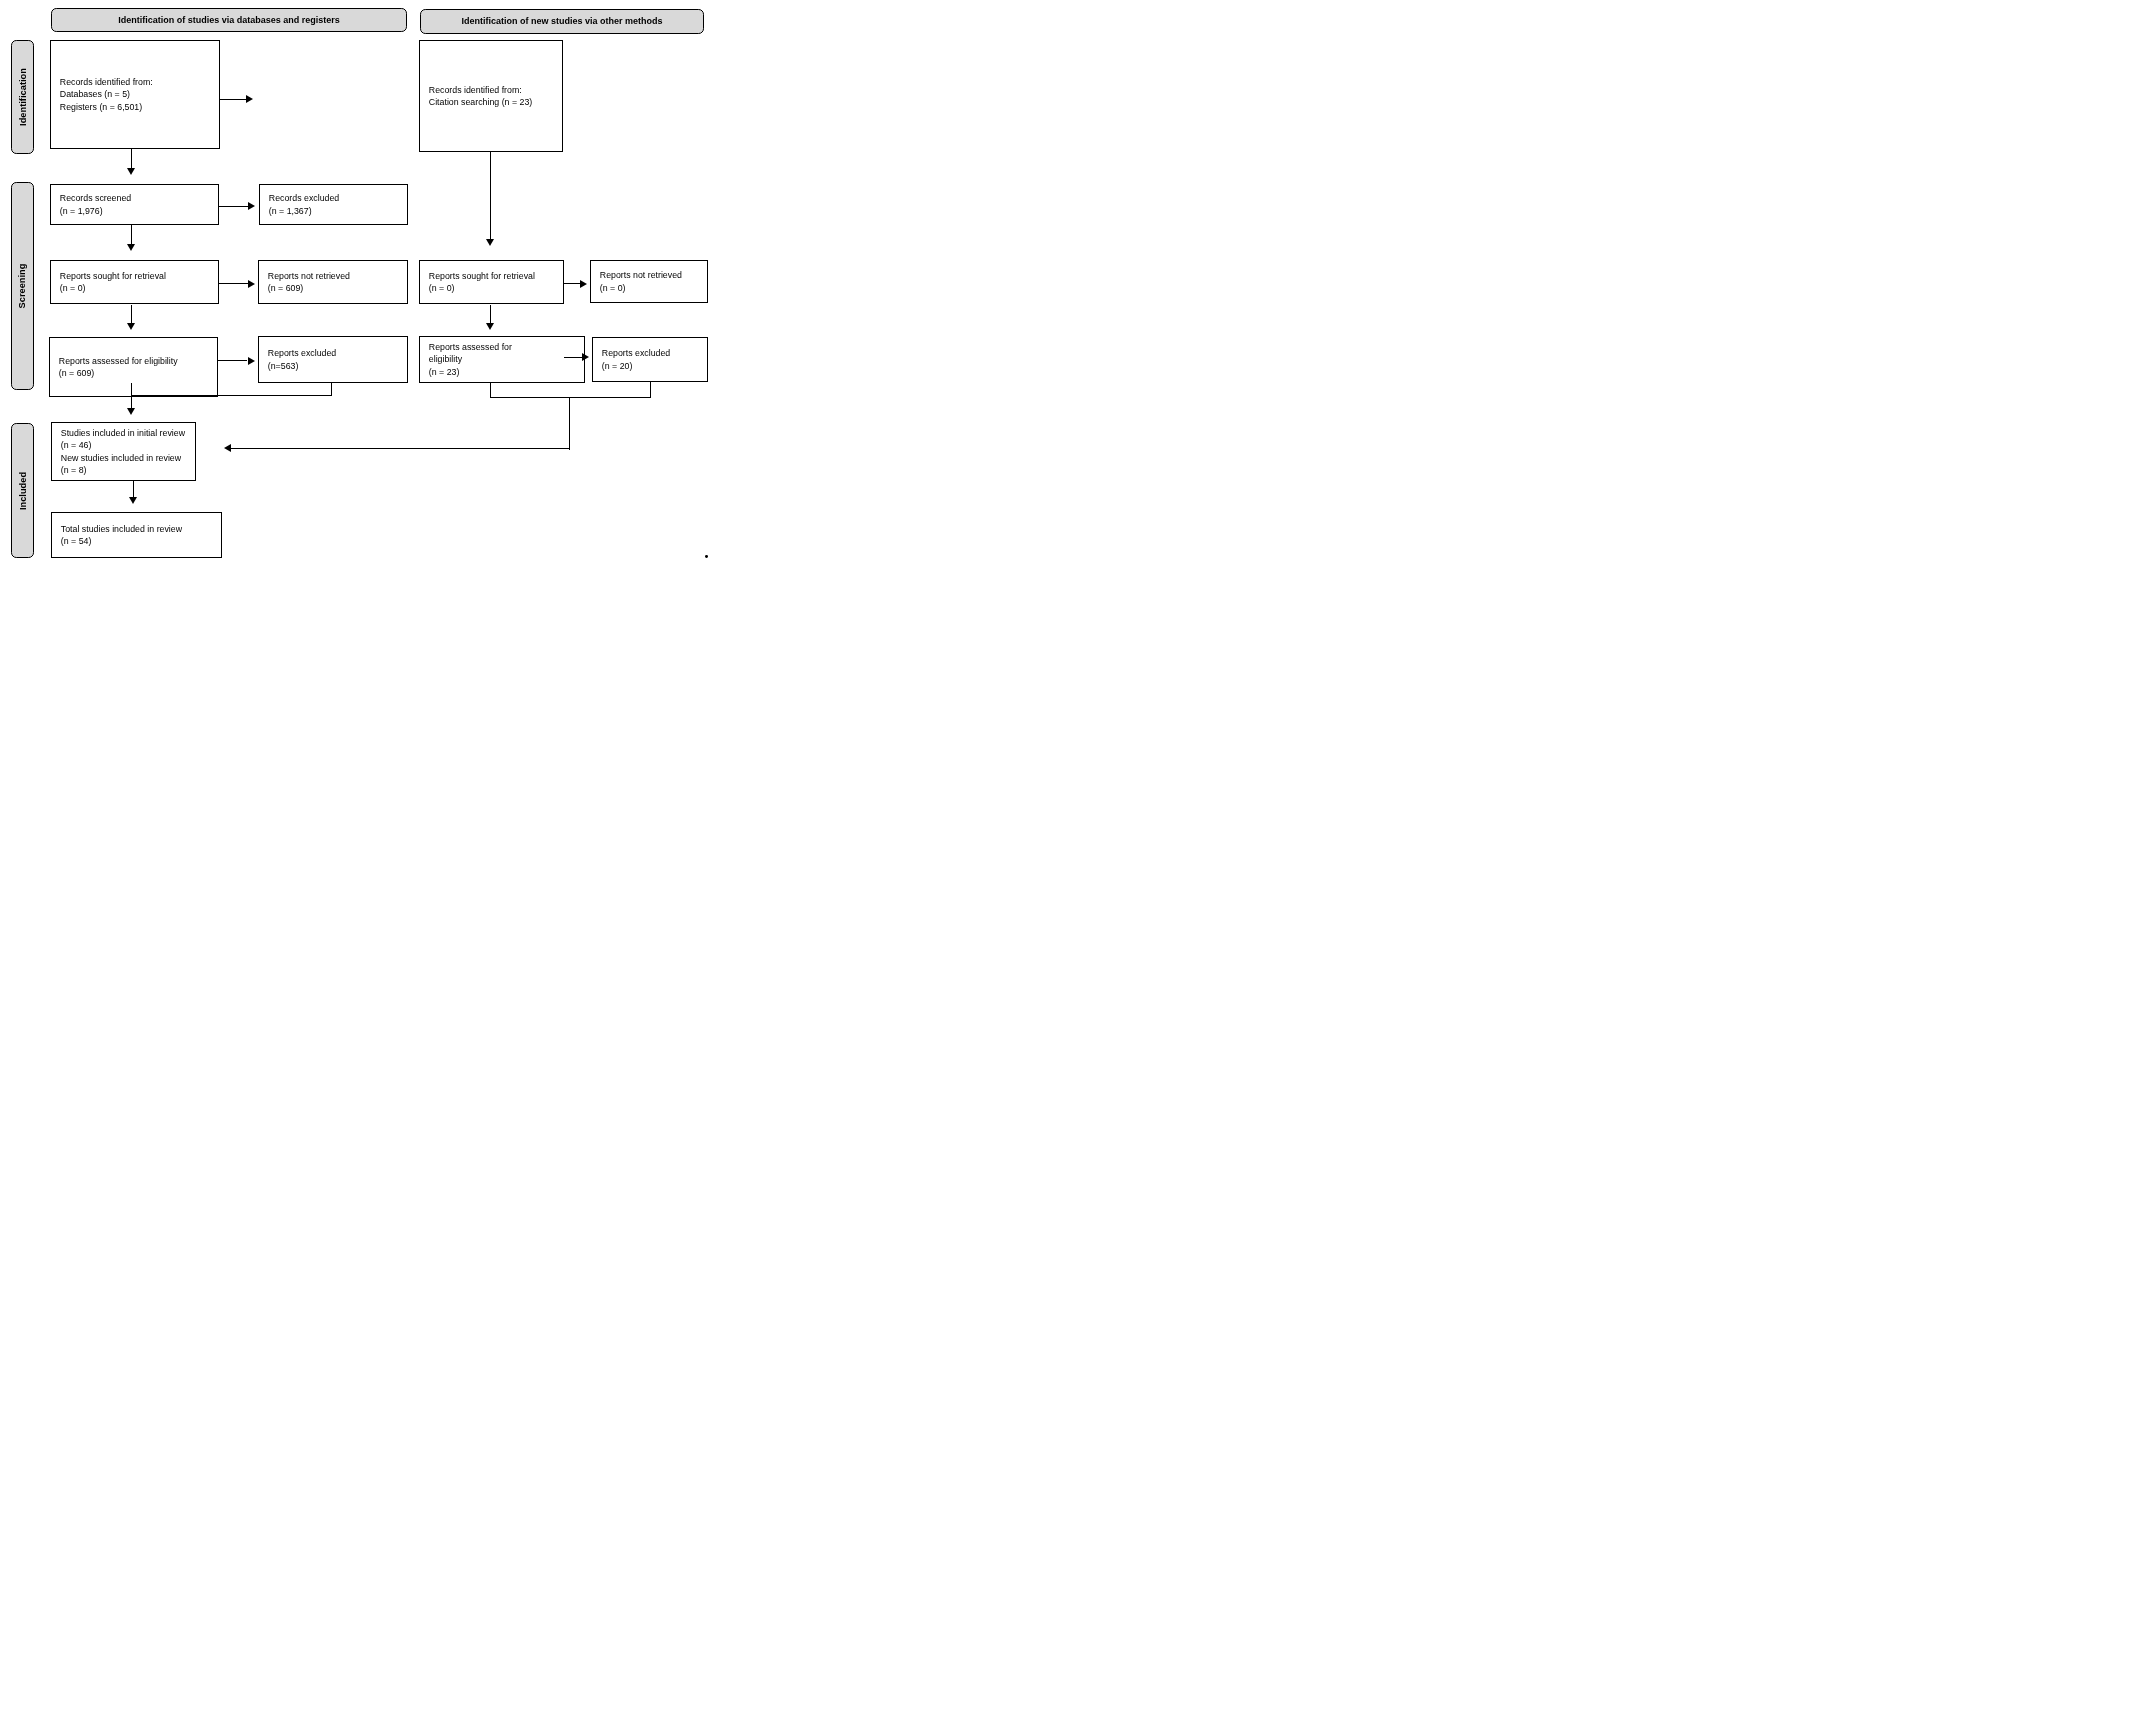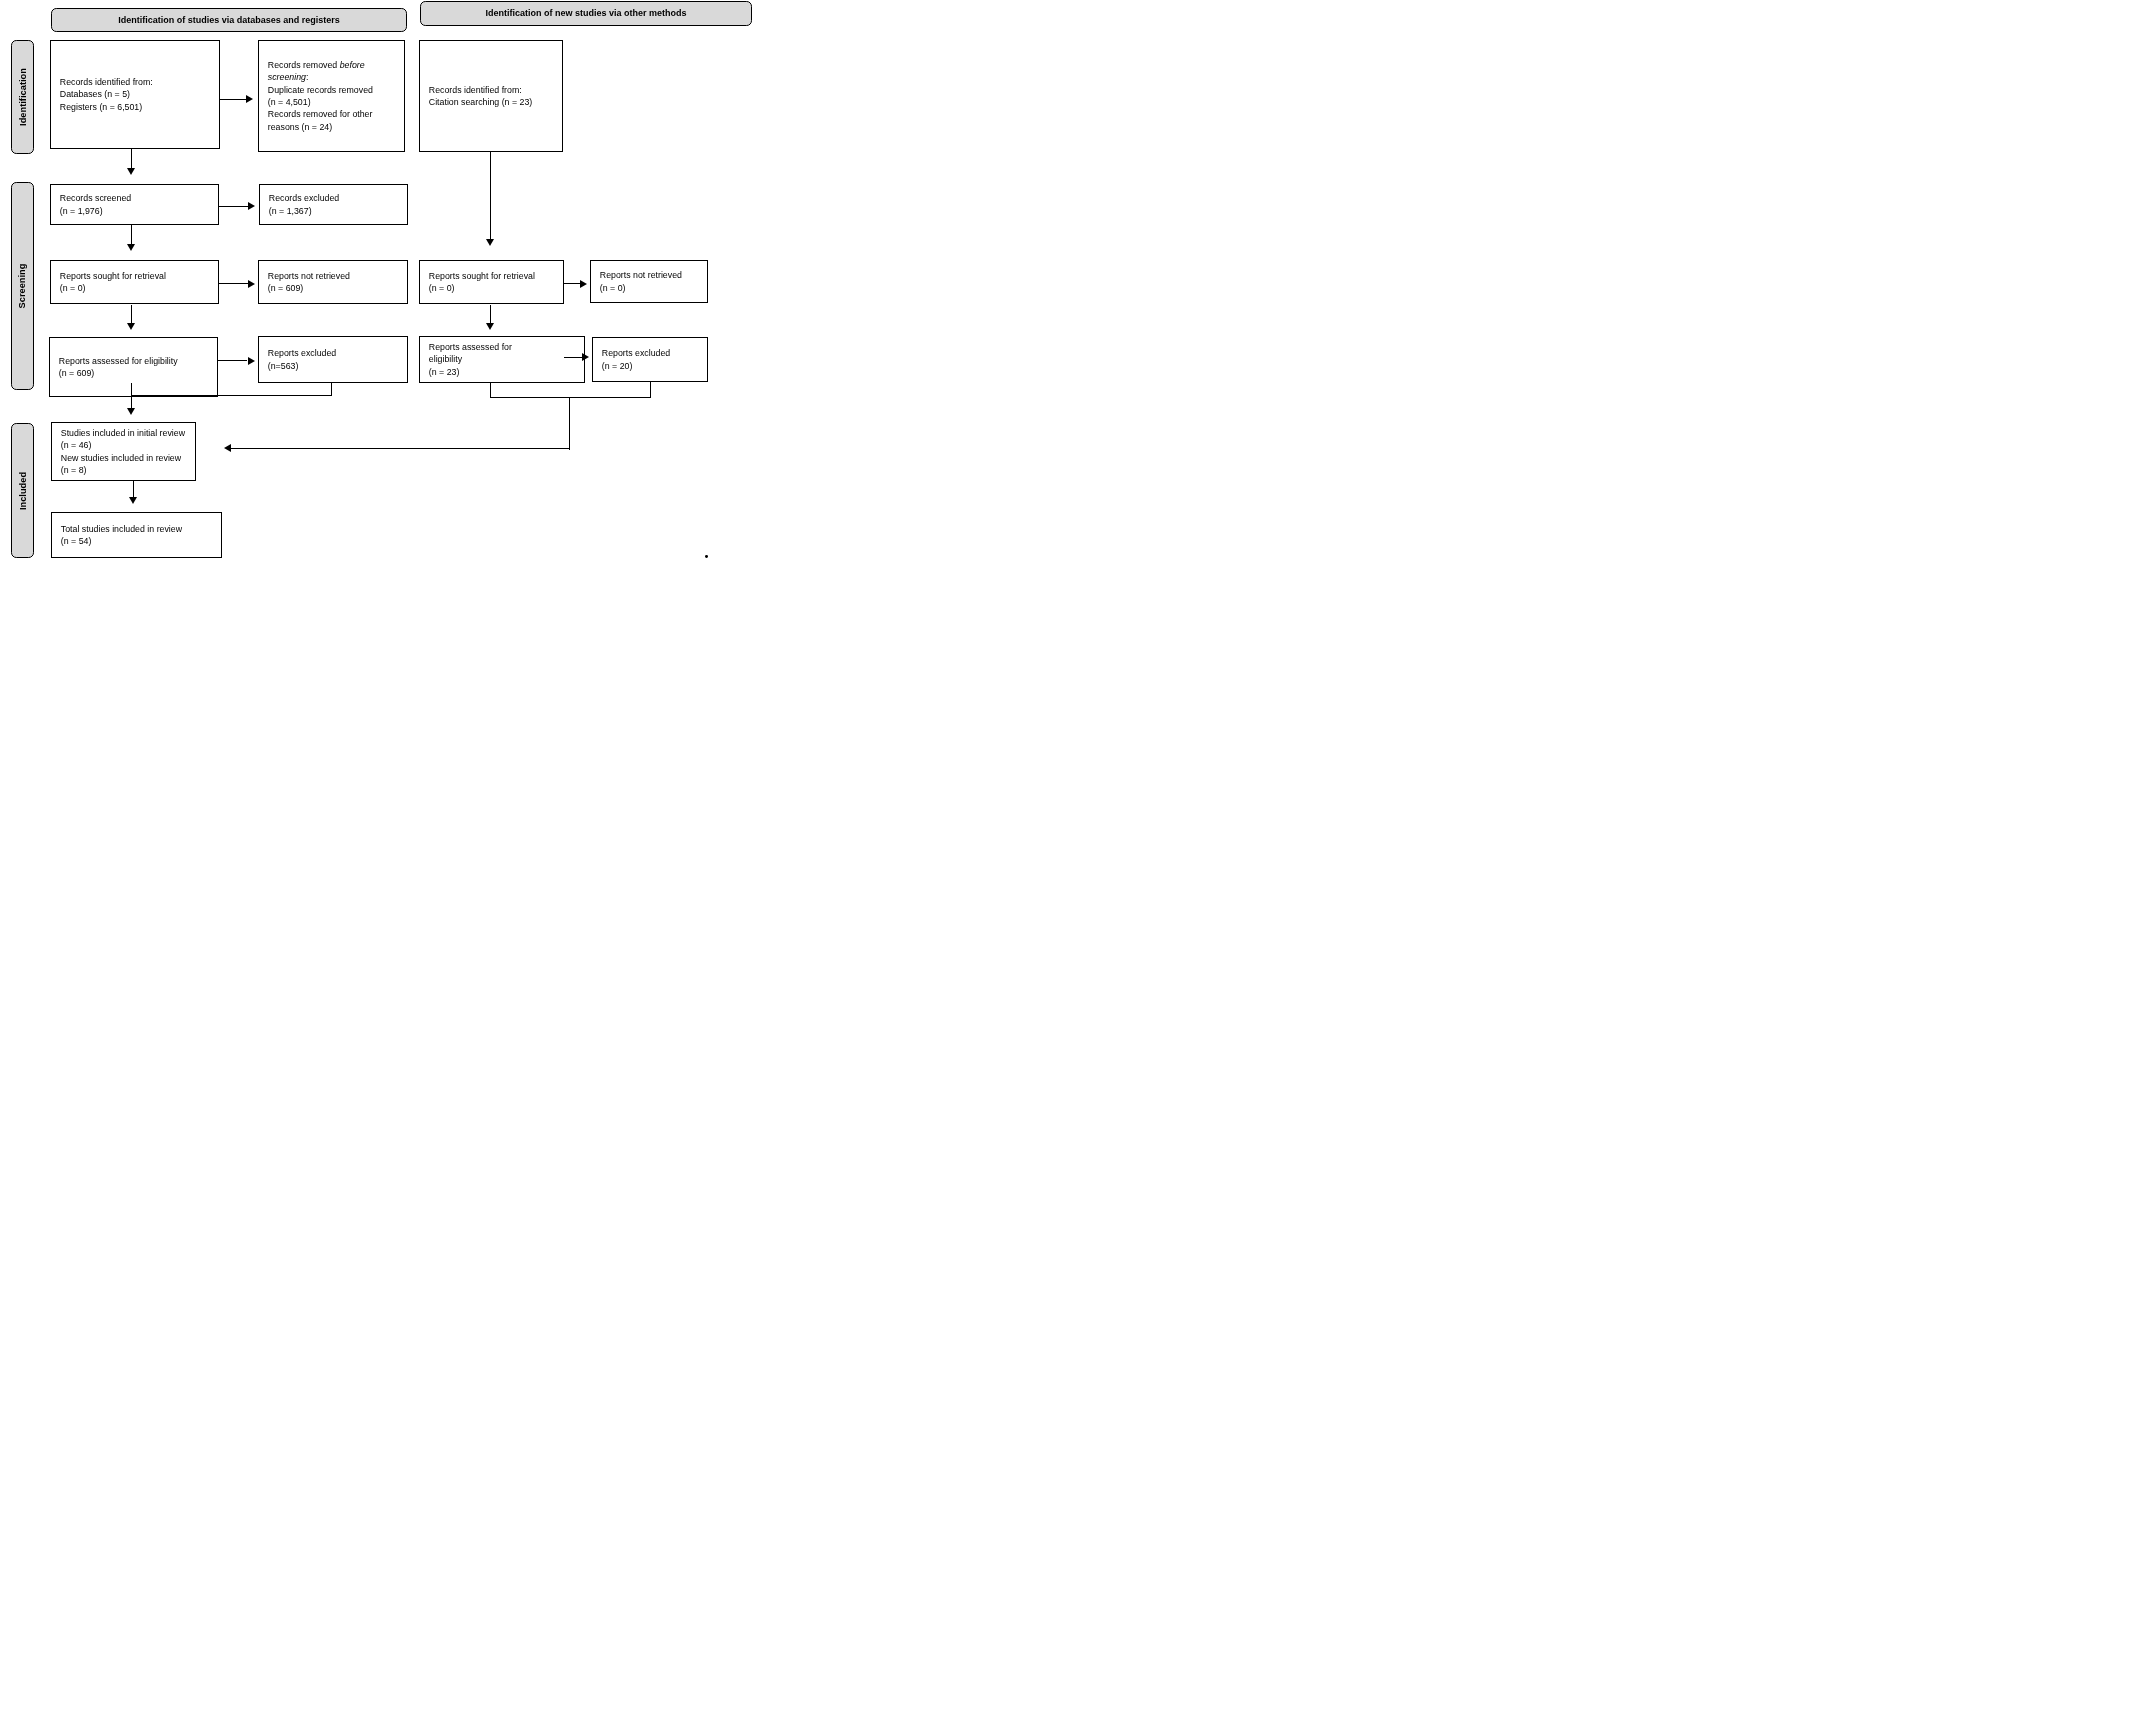--- a/index.html
+++ b/index.html
@@ -49,48 +49,40 @@
   .dot{position:absolute;width:2.9px;height:2.9px;border-radius:50%;background:#000;}
 </style>
 </head>
 <body>
 
 <div class="diagram">
 
   <div class="pill header" style="left:51px;top:7.6px;width:356px;height:24.5px">
     <span>Identification of studies via databases and registers</span>
   </div>
-  <div class="pill header" style="left:420px;top:1px;width:332px;height:24.5px">
+  <div class="pill header" style="left:420px;top:9px;width:284px;height:24.5px">
     <span>Identification of new studies via other methods</span>
   </div>
 
   <div class="pill stage" style="left:11px;top:40px;width:23.4px;height:114px">
     <span>Identification</span>
   </div>
   <div class="pill stage" style="left:11px;top:182px;width:23.4px;height:208px">
     <span>Screening</span>
   </div>
   <div class="pill stage" style="left:11px;top:423px;width:23.4px;height:135px">
     <span>Included</span>
   </div>
 
   <div class="box" style="left:50px;top:40px;width:170px;height:109px">
     <span class="ln">Records identified from:</span>
     <span class="ln">Databases (n = 5)</span>
     <span class="ln">Registers (n = 6,501)</span>
   </div>
 
-  <div class="box" style="left:258px;top:40px;width:147px;height:112px">
-    <span class="ln"><span>Records removed </span><i>before</i></span>
-    <span class="ln"><i>screening</i><span>:</span></span>
-    <span class="ln">Duplicate records removed</span>
-    <span class="ln">(n = 4,501)</span>
-    <span class="ln">Records removed for other</span>
-    <span class="ln">reasons (n = 24)</span>
-  </div>
 
   <div class="box" style="left:419px;top:40px;width:144px;height:112px">
     <span class="ln">Records identified from:</span>
     <span class="ln">Citation searching (n = 23)</span>
   </div>
 
   <div class="box" style="left:50px;top:184px;width:169px;height:41px">
     <span class="ln">Records screened</span>
     <span class="ln">(n = 1,976)</span>
   </div>

